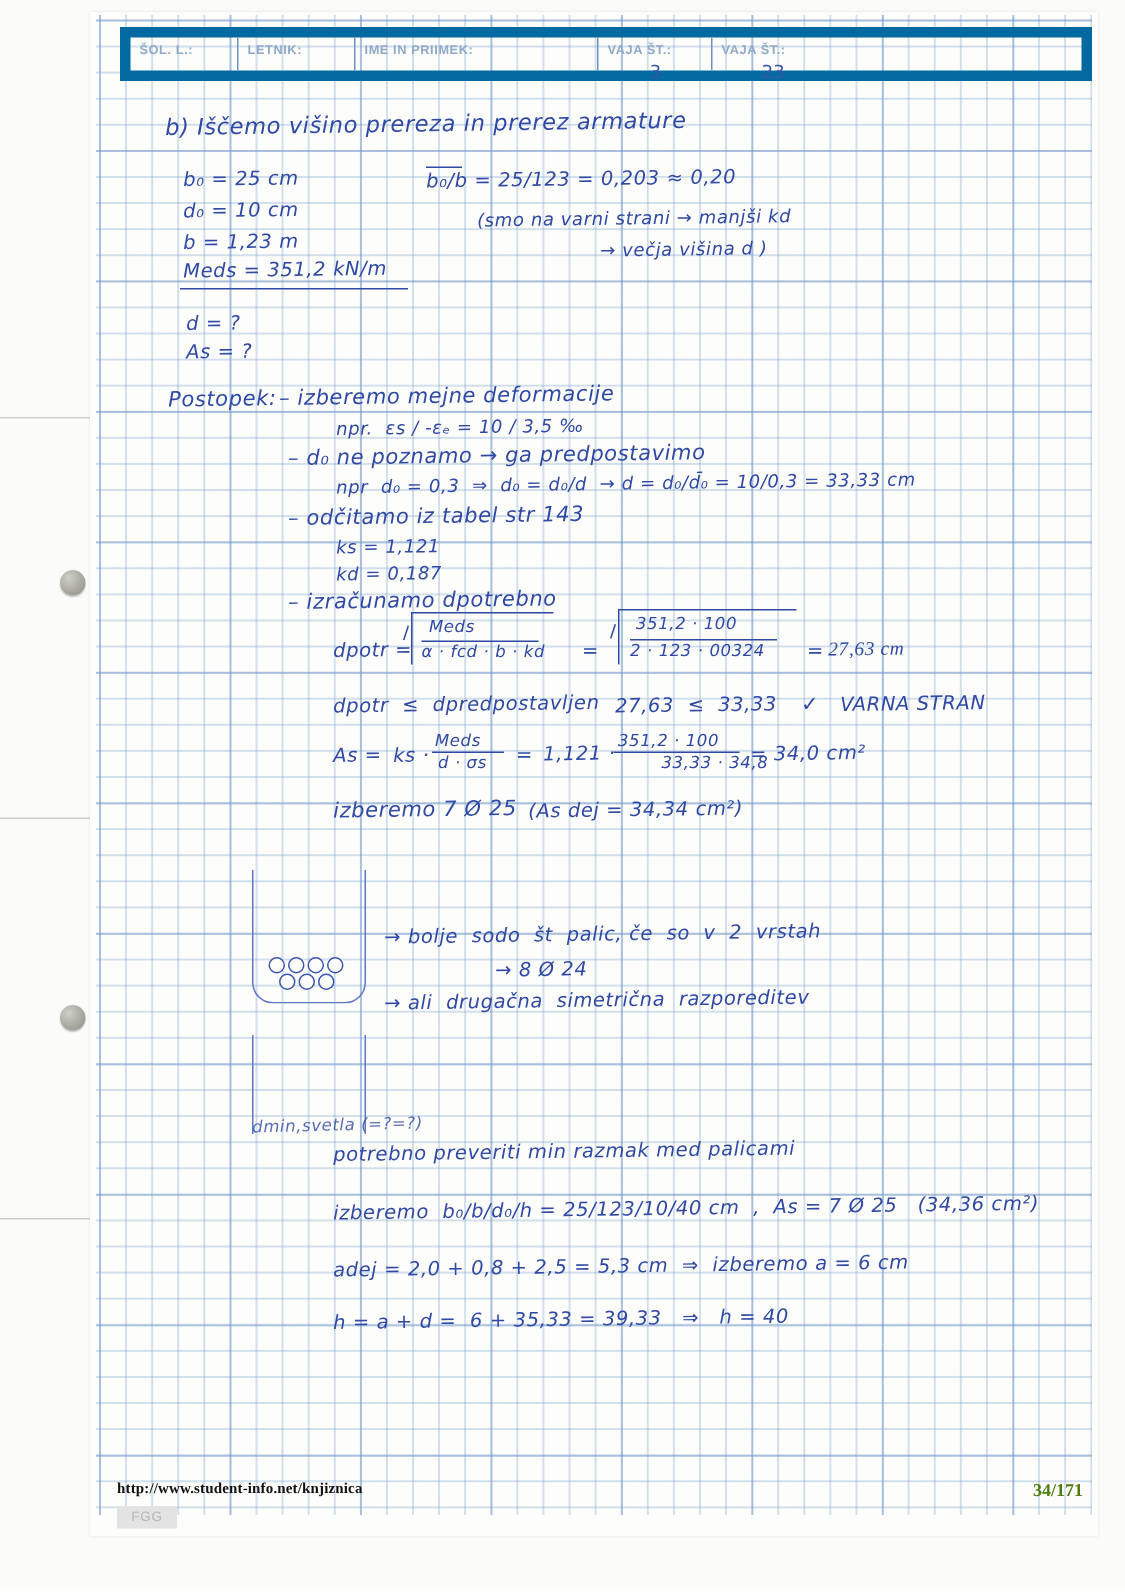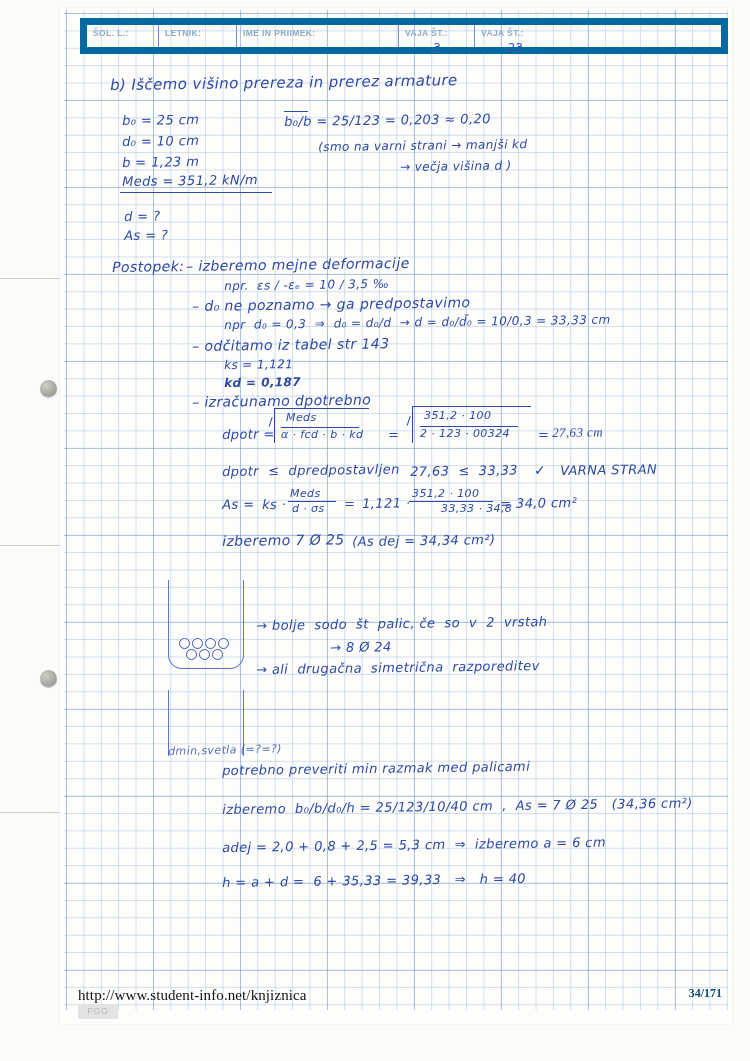--- a/index.html
+++ b/index.html
@@ -189,33 +189,33 @@
     border: 1.2px solid #3b56b0;
     border-radius: 50%;
     background: #fdfdfb;
   }
 
   
   #footer-url {
     position: absolute;
     left: 48px; top: 987px;
     font-family: "Liberation Serif", serif;
-    font-size: 15px;
-    font-weight: normal;
+    font-size: 10px;
+    font-weight: bold;
     color: #111;
     letter-spacing: 0.1px;
     padding-left: 30px;
   }
   #footer-page {
     position: absolute;
     right: 28px; top: 986px;
     font-family: "Liberation Serif", serif;
     font-size: 12px;
     font-weight: bold;
-    color: #0c4a6e;
+    color: #4d7c0f;
   }
   #footer-fgg {
     position: absolute;
     left: 78px; top: 1004px;
     width: 40px; height: 15px;
     background: #e3e3e3;
     color: #b8b8b8;
     font-family: "Liberation Sans", sans-serif;
     font-size: 9px;
     line-height: 15px;
@@ -280,21 +280,21 @@
   <div class="hw it s14 tilt1" style="left:112px; top:259px;">Postopek:</div>
 
   <div class="hw it s14 tilt1" style="left:186px; top:258px;">– izberemo mejne deformacije</div>
   <div class="hw it s12 tilt1" style="left:224px; top:279px;">npr.  εs / -εₑ = 10 / 3,5 ‰</div>
 
   <div class="hw it s14 tilt1" style="left:192px; top:298px;">– d₀ ne poznamo → ga predpostavimo</div>
   <div class="hw it s12 tilt1" style="left:224px; top:318px;">npr  d₀ = 0,3  ⇒  d₀ = d₀/d  → d = d₀/d̄₀ = 10/0,3 = 33,33 cm</div>
 
   <div class="hw it s14 tilt1" style="left:192px; top:338px;">– odčitamo iz tabel str 143</div>
   <div class="hw it s12 tilt1" style="left:224px; top:358px;">ks = 1,121</div>
-  <div class="hw it s12 tilt1" style="left:224px; top:376px;font-weight:bold;">kd = 0,187</div>
+  <div class="hw it s12 tilt1" style="left:224px; top:376px;">kd = 0,187</div>
 
   <div class="hw it s14 tilt1" style="left:192px; top:394px;">– izračunamo dpotrebno</div>
 
   <div class="hw it s13 tilt1" style="left:222px; top:427px;">dpotr =</div>
 
   <div class="rad" style="left:274px; top:408px; width:94px; height:34px;"></div>
   <div class="radhook" style="left:270px; top:418px;"></div>
   <div class="hw it s11" style="left:286px; top:411px;">Meds</div>
   <div class="frac-bar" style="left:281px; top:427px; width:78px;"></div>
   <div class="hw it s11" style="left:281px; top:428px;">α · fcd · b · kd</div>

